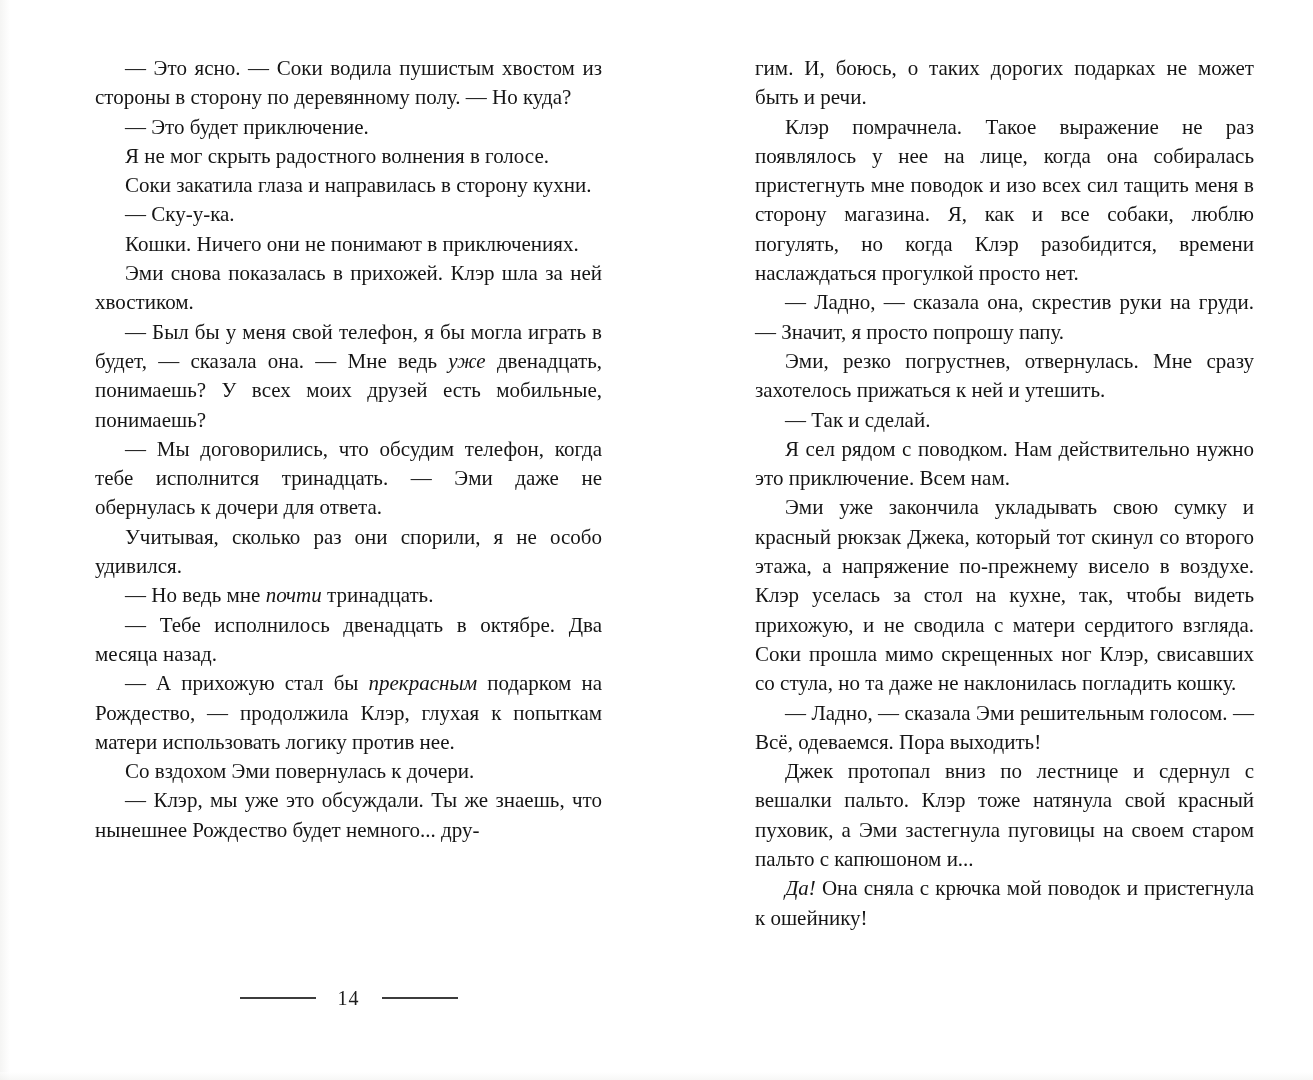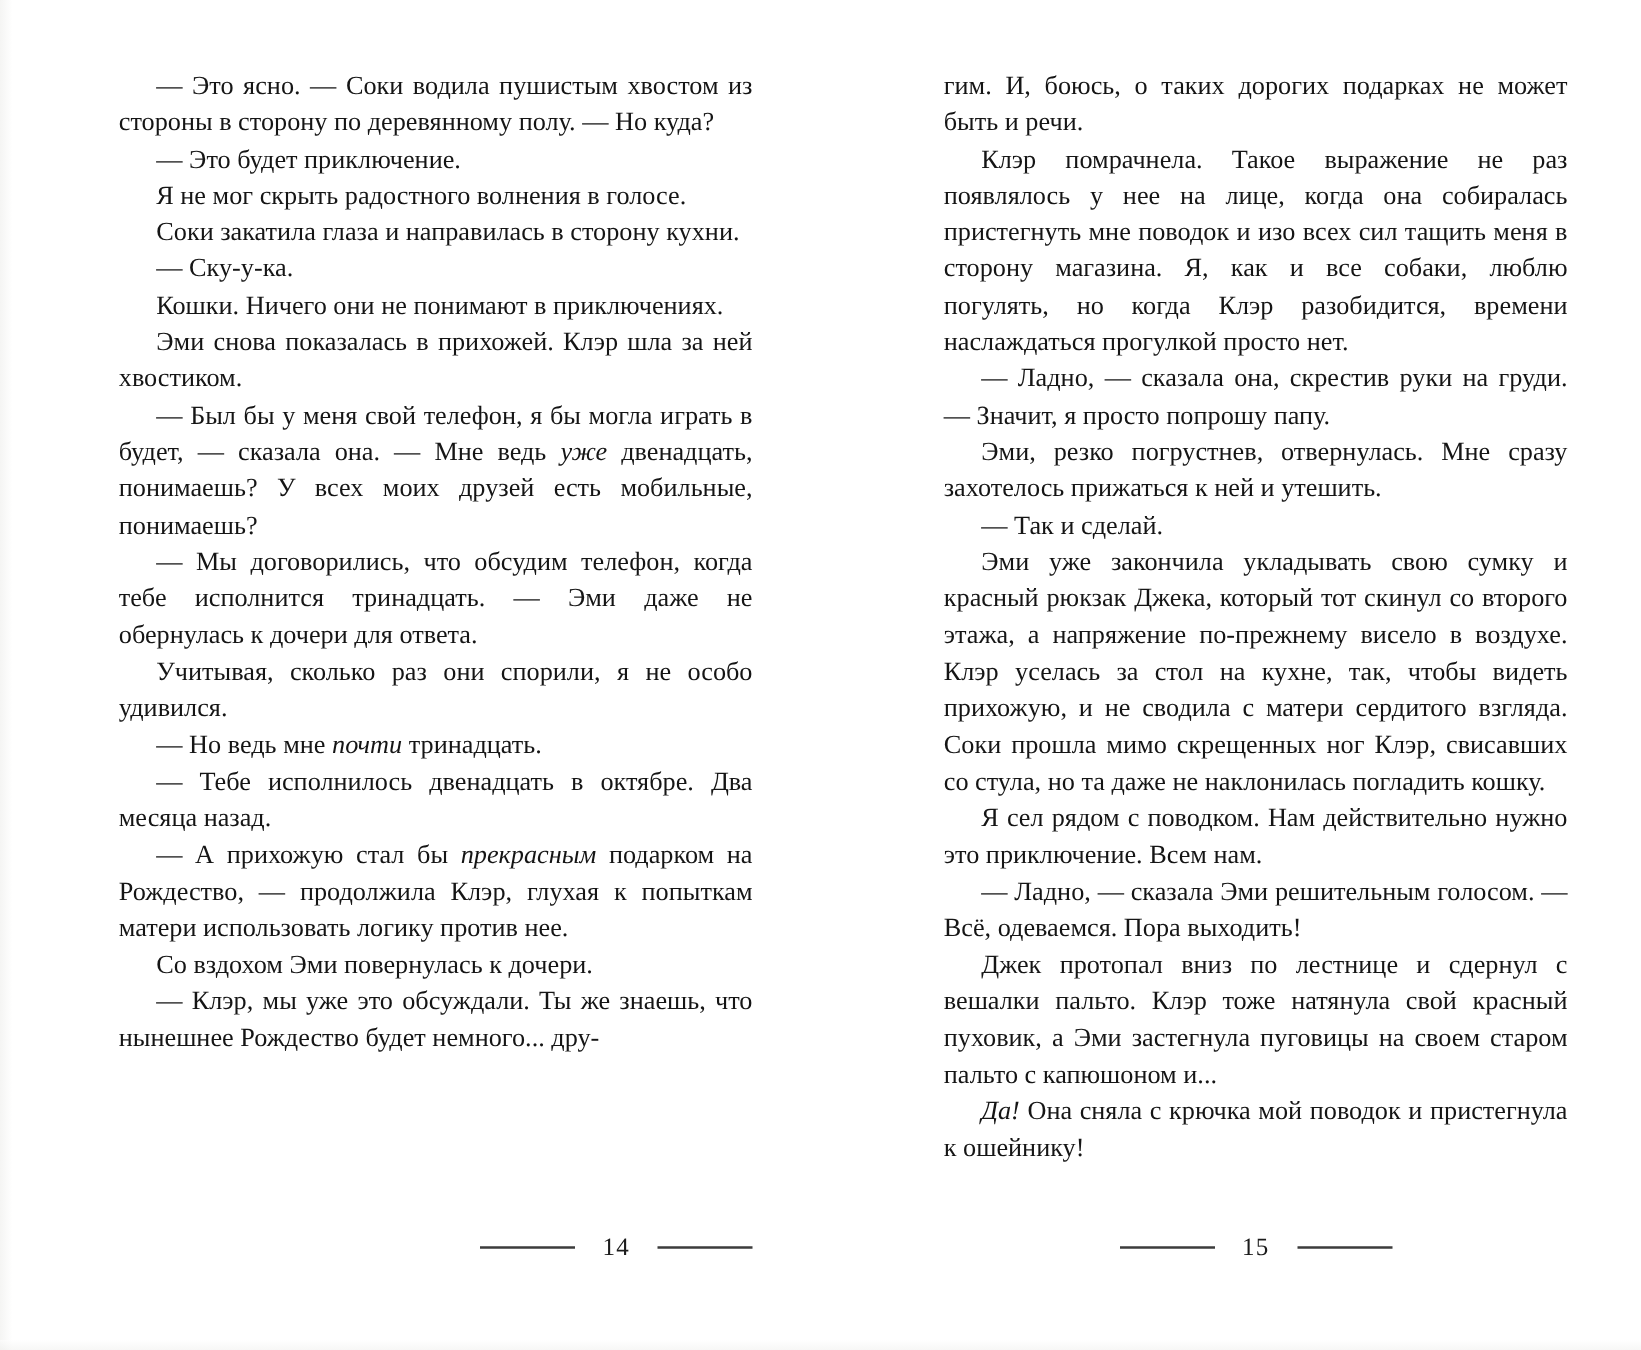--- a/index.html
+++ b/index.html
@@ -32,21 +32,21 @@
   }
 
   .page {
     position: absolute;
     top: 54px;
     height: 956px;
     display: flex;
     flex-direction: column;
     box-sizing: border-box;
   }
-  .page-left  { left: 95px;  width: 507px; align-items: flex-end; }
+  .page-left  { left: 95px;  width: 507px; }
   .page-right { left: 755px; width: 499px; align-items: center; }
 
   .text-block {
     font-size: 21px;
     line-height: 29.3px;
     text-align: justify;
     hyphens: auto;
     -webkit-hyphens: auto;
   }
   .text-block p {
@@ -115,26 +115,21 @@
     </footer>
   </section>
 
   <section class="page page-right">
     <div class="text-block">
         <p class="no-indent"><span>гим. И, боюсь, о таких дорогих подарках не может быть и речи.</span></p>
         <p><span>Клэр помрачнела. Такое выражение не раз появлялось у нее на лице, когда она собиралась пристегнуть мне поводок и изо всех сил тащить меня в сторону магазина. Я, как и все собаки, люблю погулять, но когда Клэр разобидится, времени наслаждаться прогулкой просто нет.</span></p>
         <p><span>— Ладно, — сказала она, скрестив руки на груди. — Значит, я просто попрошу папу.</span></p>
         <p><span>Эми, резко погрустнев, отвернулась. Мне сразу захотелось прижаться к ней и утешить.</span></p>
         <p><span>— Так и сделай.</span></p>
+        <p><span>Я сел рядом с поводком. Нам действительно нужно это приключение. Всем нам.</span></p>
         <p><span>Эми уже закончила укладывать свою сумку и красный рюкзак Джека, который тот скинул со второго этажа, а напряжение по-прежнему висело в воздухе. Клэр уселась за стол на кухне, так, чтобы видеть прихожую, и не сводила с матери сердитого взгляда. Соки прошла мимо скрещенных ног Клэр, свисавших со стула, но та даже не наклонилась погладить кошку.</span></p>
-        <p><span>Я сел рядом с поводком. Нам действительно нужно это приключение. Всем нам.</span></p>
         <p><span>— Ладно, — сказала Эми решительным голосом. — Всё, одеваемся. Пора выходить!</span></p>
         <p><span>Джек протопал вниз по лестнице и сдернул с вешалки пальто. Клэр тоже натянула свой красный пуховик, а Эми застегнула пуговицы на своем старом пальто с капюшоном и...</span></p>
         <p><i>Да!</i><span> Она сняла с крючка мой поводок и пристегнула к ошейнику!</span></p>
       </div>
-    <footer class="page-footer">
-      <span class="rule"></span>
-      <span class="page-number">15</span>
-      <span class="rule"></span>
-    </footer>
   </section>
 
 </div>
 
 </body></html>

